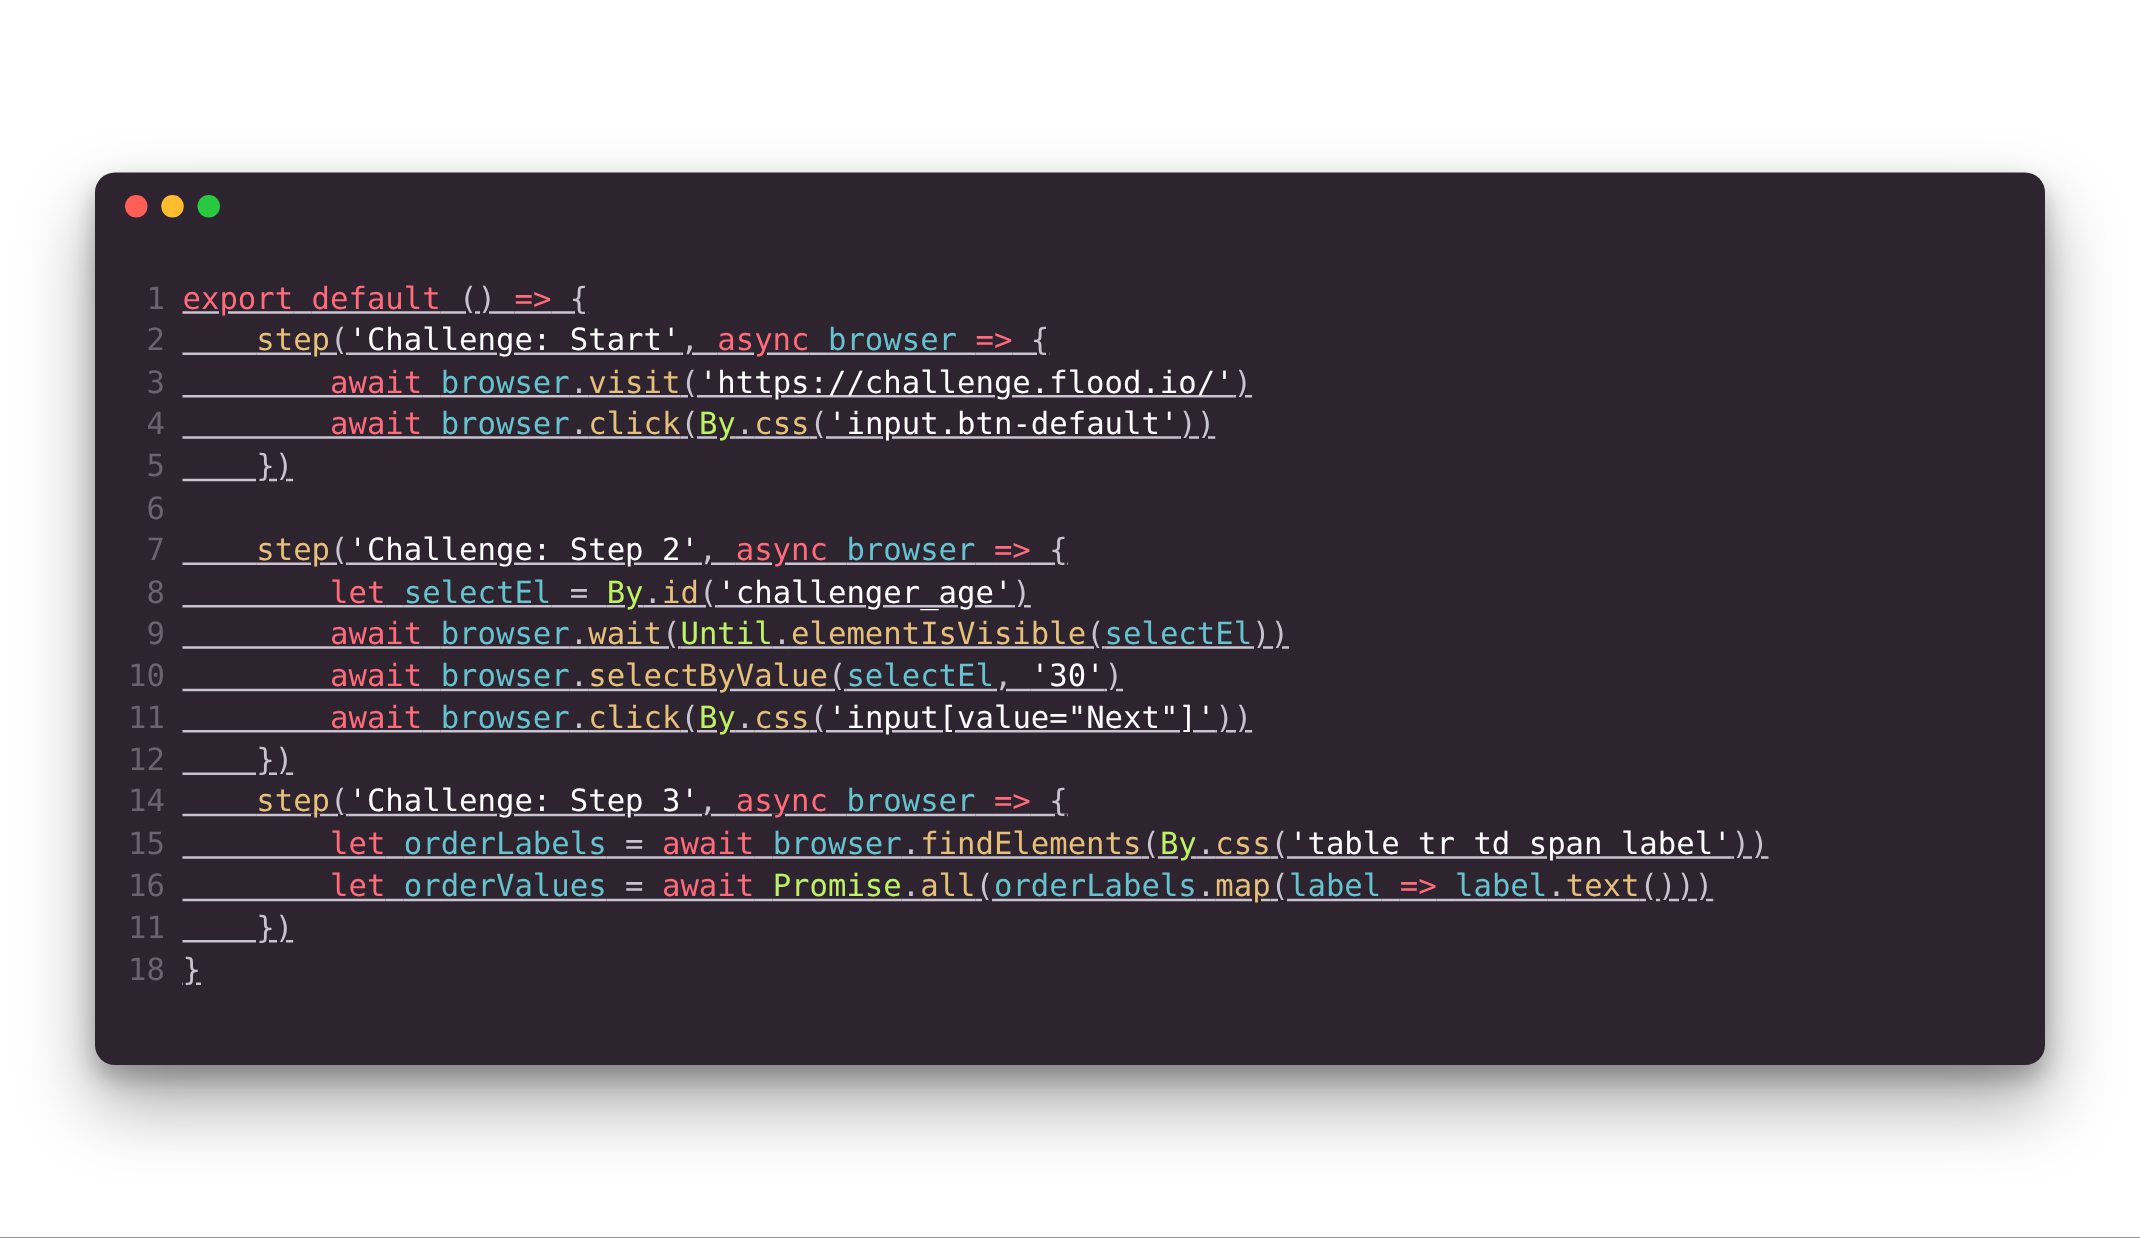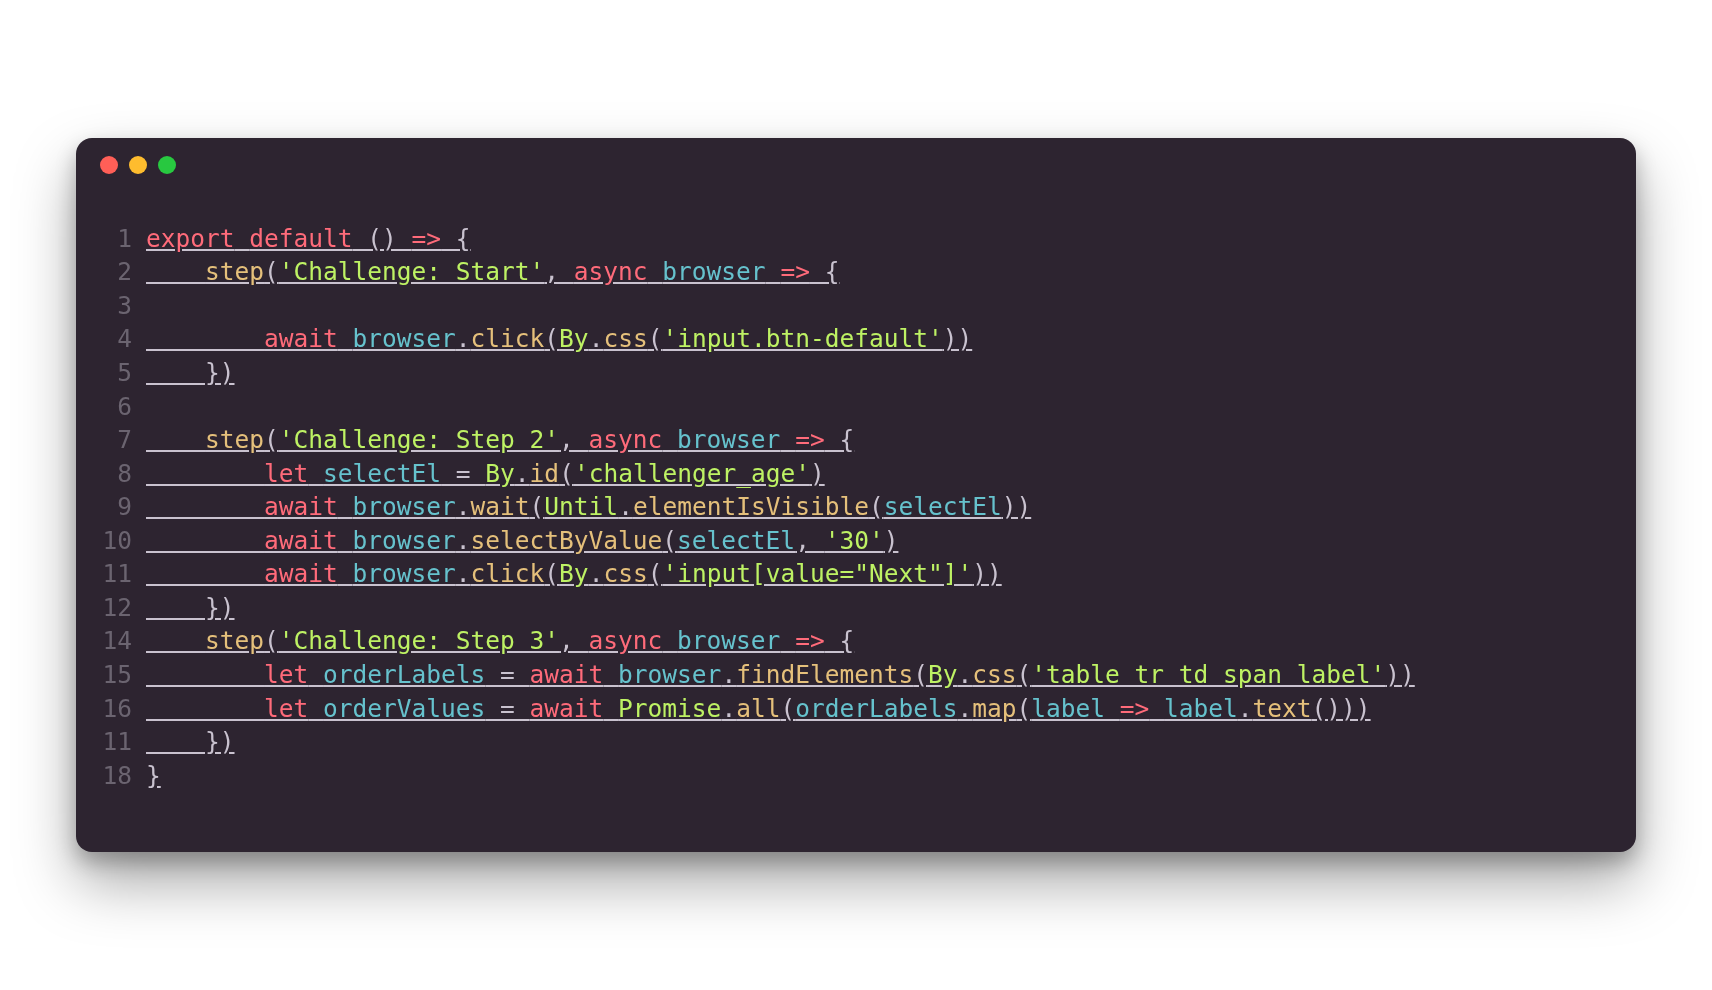--- a/index.html
+++ b/index.html
@@ -53,37 +53,37 @@
     flex-shrink: 0;
   }
   .code {
     color: #c9c2cf;
     text-decoration: underline;
   }
   .kw-red { color: #ff6b7a; }      
   .kw-teal { color: #66c2cd; }     
   .fn-yellow { color: #e5c07b; }   
   .type-green { color: #bef264; }  
-  .str-orange { color: #bef264; }  
+  .str-orange { color: #ffffff; }  
   .punct { color: #c9c2cf; }       
   .arrow { color: #ff6b7a; }
 </style>
 </head>
 <body>
 
 <div class="window">
   <div class="titlebar">
     <div class="dot red"></div>
     <div class="dot yellow"></div>
     <div class="dot green"></div>
   </div>
   <div class="code-area" id="code-area">
       <div class="line"><span class="lineno">1</span><span class="code"><span class="kw-red">export</span><span class="punct"> </span><span class="kw-red">default</span><span class="punct"> () </span><span class="arrow">=&gt;</span><span class="punct"> {</span></span></div>
       <div class="line"><span class="lineno">2</span><span class="code"><span class="punct">    </span><span class="fn-yellow">step</span><span class="punct">(</span><span class="str-orange">'Challenge: Start'</span><span class="punct">, </span><span class="kw-red">async</span><span class="punct"> </span><span class="kw-teal">browser</span><span class="punct"> </span><span class="arrow">=&gt;</span><span class="punct"> {</span></span></div>
-      <div class="line"><span class="lineno">3</span></div>
+      <div class="line"><span class="lineno">3</span><span class="code"><span class="punct">        </span><span class="kw-red">await</span><span class="punct"> </span><span class="kw-teal">browser</span><span class="punct">.</span><span class="fn-yellow">visit</span><span class="punct">(</span><span class="str-orange">'https://challenge.flood.io/'</span><span class="punct">)</span></span></div>
       <div class="line"><span class="lineno">4</span><span class="code"><span class="punct">        </span><span class="kw-red">await</span><span class="punct"> </span><span class="kw-teal">browser</span><span class="punct">.</span><span class="fn-yellow">click</span><span class="punct">(</span><span class="type-green">By</span><span class="punct">.</span><span class="fn-yellow">css</span><span class="punct">(</span><span class="str-orange">'input.btn-default'</span><span class="punct">))</span></span></div>
       <div class="line"><span class="lineno">5</span><span class="code"><span class="punct">    })</span></span></div>
       <div class="line"><span class="lineno">6</span><span class="code"><span class="punct"></span></span></div>
       <div class="line"><span class="lineno">7</span><span class="code"><span class="punct">    </span><span class="fn-yellow">step</span><span class="punct">(</span><span class="str-orange">'Challenge: Step 2'</span><span class="punct">, </span><span class="kw-red">async</span><span class="punct"> </span><span class="kw-teal">browser</span><span class="punct"> </span><span class="arrow">=&gt;</span><span class="punct"> {</span></span></div>
       <div class="line"><span class="lineno">8</span><span class="code"><span class="punct">        </span><span class="kw-red">let</span><span class="punct"> </span><span class="kw-teal">selectEl</span><span class="punct"> = </span><span class="type-green">By</span><span class="punct">.</span><span class="fn-yellow">id</span><span class="punct">(</span><span class="str-orange">'challenger_age'</span><span class="punct">)</span></span></div>
       <div class="line"><span class="lineno">9</span><span class="code"><span class="punct">        </span><span class="kw-red">await</span><span class="punct"> </span><span class="kw-teal">browser</span><span class="punct">.</span><span class="fn-yellow">wait</span><span class="punct">(</span><span class="type-green">Until</span><span class="punct">.</span><span class="fn-yellow">elementIsVisible</span><span class="punct">(</span><span class="kw-teal">selectEl</span><span class="punct">))</span></span></div>
       <div class="line"><span class="lineno">10</span><span class="code"><span class="punct">        </span><span class="kw-red">await</span><span class="punct"> </span><span class="kw-teal">browser</span><span class="punct">.</span><span class="fn-yellow">selectByValue</span><span class="punct">(</span><span class="kw-teal">selectEl</span><span class="punct">, </span><span class="str-orange">'30'</span><span class="punct">)</span></span></div>
       <div class="line"><span class="lineno">11</span><span class="code"><span class="punct">        </span><span class="kw-red">await</span><span class="punct"> </span><span class="kw-teal">browser</span><span class="punct">.</span><span class="fn-yellow">click</span><span class="punct">(</span><span class="type-green">By</span><span class="punct">.</span><span class="fn-yellow">css</span><span class="punct">(</span><span class="str-orange">'input[value="Next"]'</span><span class="punct">))</span></span></div>
       <div class="line"><span class="lineno">12</span><span class="code"><span class="punct">    })</span></span></div>
       <div class="line"><span class="lineno">14</span><span class="code"><span class="punct">    </span><span class="fn-yellow">step</span><span class="punct">(</span><span class="str-orange">'Challenge: Step 3'</span><span class="punct">, </span><span class="kw-red">async</span><span class="punct"> </span><span class="kw-teal">browser</span><span class="punct"> </span><span class="arrow">=&gt;</span><span class="punct"> {</span></span></div>

